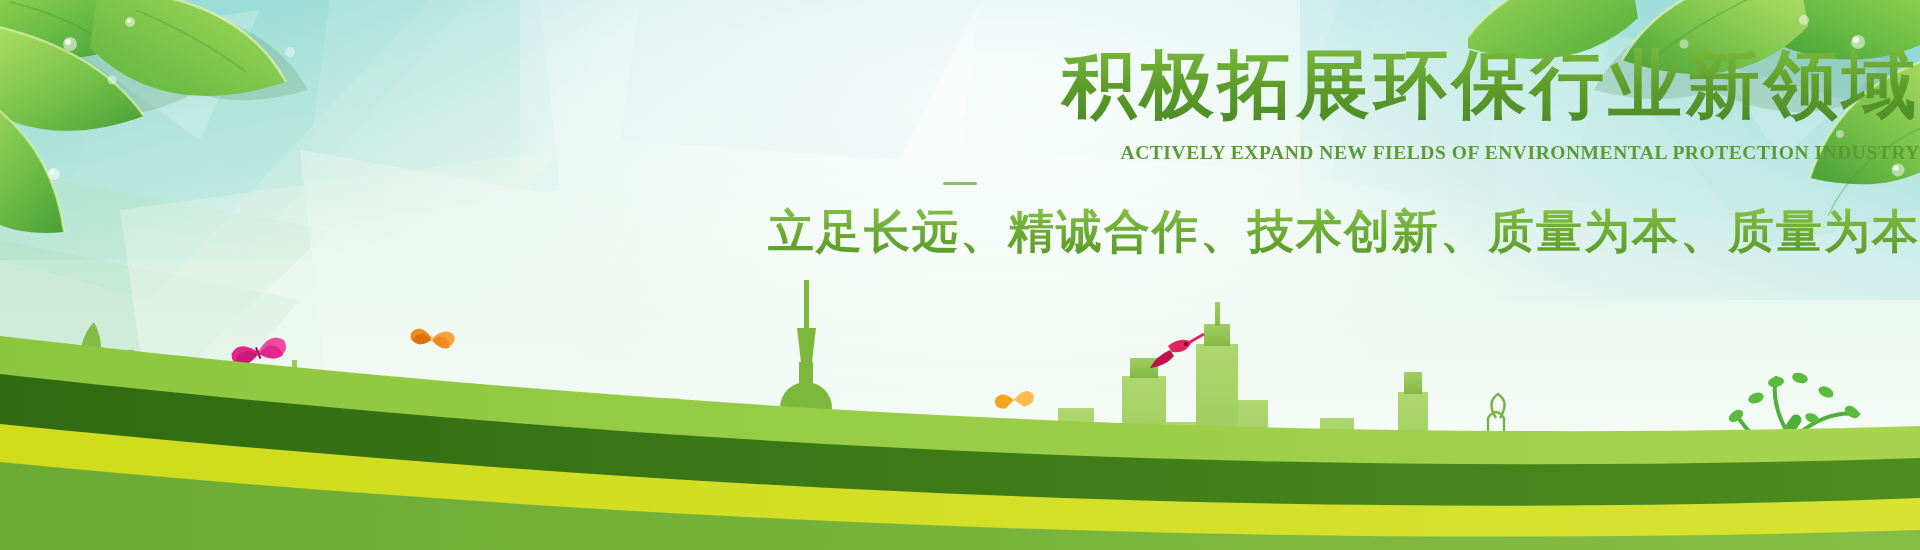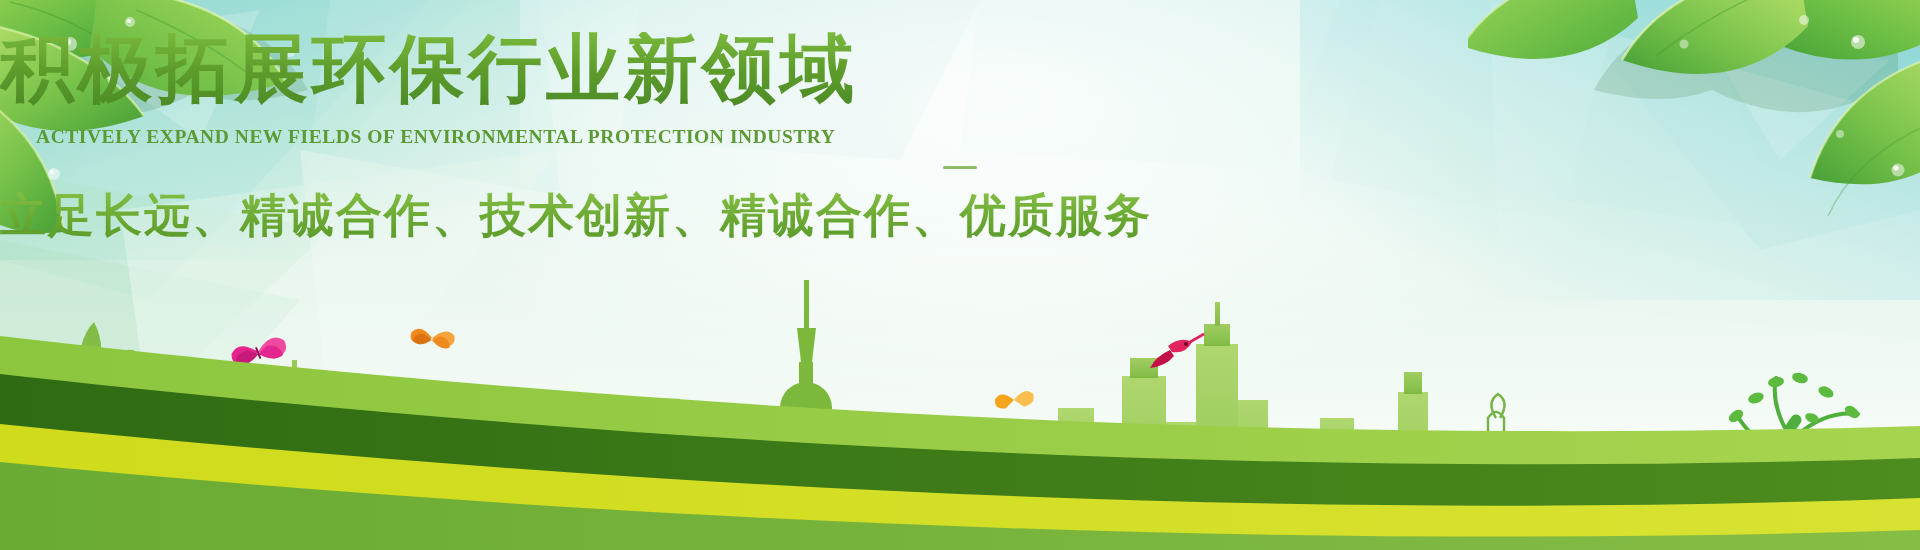--- a/index.html
+++ b/index.html
@@ -14,21 +14,21 @@
       linear-gradient(180deg,#bfe9e4 0%,#d4f0e6 22%,#e8f6ee 48%,#f2faf4 70%,#ffffff 100%);
   }
   .bg-sky-l{position:absolute;left:0;top:0;width:520px;height:260px;
     background:linear-gradient(160deg,#8fd9d2 0%, rgba(178,229,214,.55) 45%, rgba(255,255,255,0) 85%);}
   .bg-sky-r{position:absolute;right:0;top:0;width:620px;height:300px;
     background:linear-gradient(205deg,#8ed8d6 0%, rgba(170,226,226,.55) 42%, rgba(255,255,255,0) 85%);}
   .facets{position:absolute;inset:0;}
   .facets svg{display:block;}
 
   
-  .copy{position:absolute;left:0;right:0;top:32px;text-align:left;z-index:40;}
+  .copy{position:absolute;left:0;right:0;top:48px;text-align:right;z-index:40;}
   .title{
     font-size:74px;line-height:1;letter-spacing:4px;font-weight:700;
     color:#5a9a2e;
     background:linear-gradient(180deg,#7ab93c 0%,#5d9c2b 52%,#4d8c26 100%);
     -webkit-background-clip:text;background-clip:text;color:transparent;
     text-shadow:none;
     font-family:"Liberation Serif",serif;
   }
   .subtitle{
     margin-top:20px;font-size:19.5px;letter-spacing:.55px;font-weight:700;
@@ -80,21 +80,21 @@
         <polygon points="60,40 260,10 200,140" fill="#ffffff" opacity=".55"></polygon>
         <polygon points="1700,30 1890,60 1780,160" fill="#ffffff" opacity=".45"></polygon>
       </g>
     </svg>
   </div>
 
   <div class="copy">
     <div class="title">积极拓展环保行业新领域</div>
     <div class="subtitle">ACTIVELY EXPAND NEW FIELDS OF ENVIRONMENTAL PROTECTION INDUSTRY</div>
     <div class="divider"></div>
-    <div class="slogan">立足长远、精诚合作、技术创新、精诚合作、优质服务</div>
+    <div class="slogan">立足长远、精诚合作、技术创新、质量为本、质量为本</div>
   </div>
 
   <div class="art">
 
     <svg class="skyline" width="1920" height="300" viewBox="0 0 1920 300">
       <defs>
         <linearGradient id="sg" x1="0" y1="0" x2="0" y2="1">
           <stop offset="0%" stop-color="#9ccc5a"></stop>
           <stop offset="100%" stop-color="#7cb83c"></stop>
         </linearGradient>

